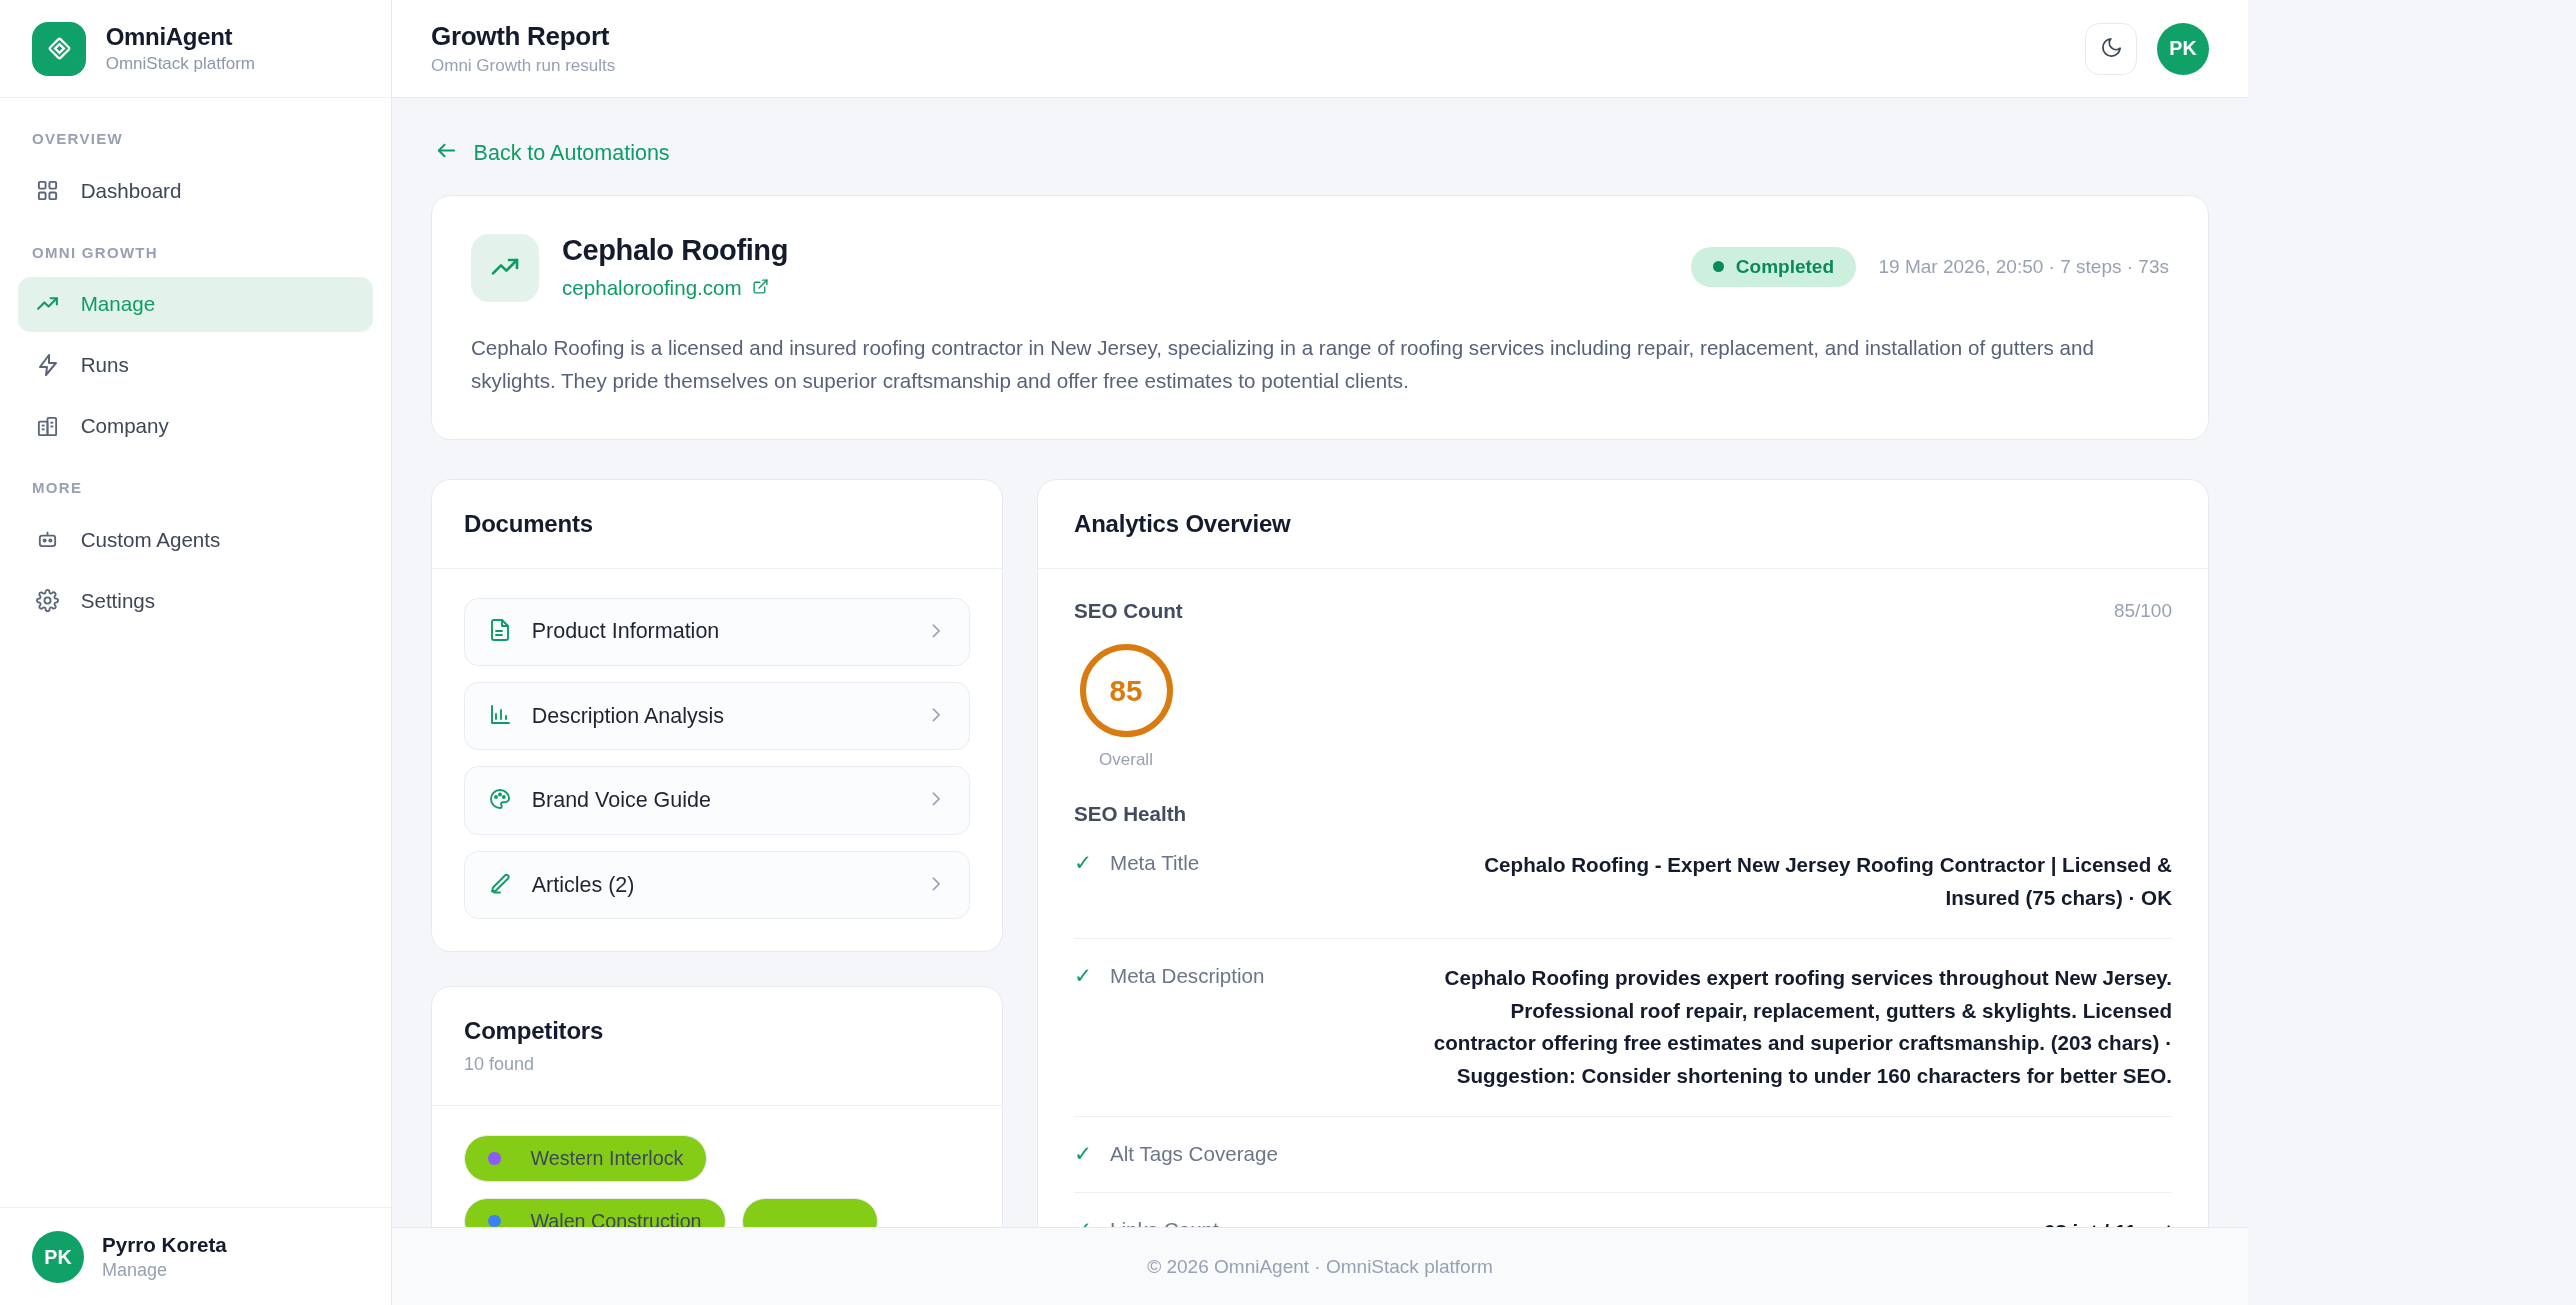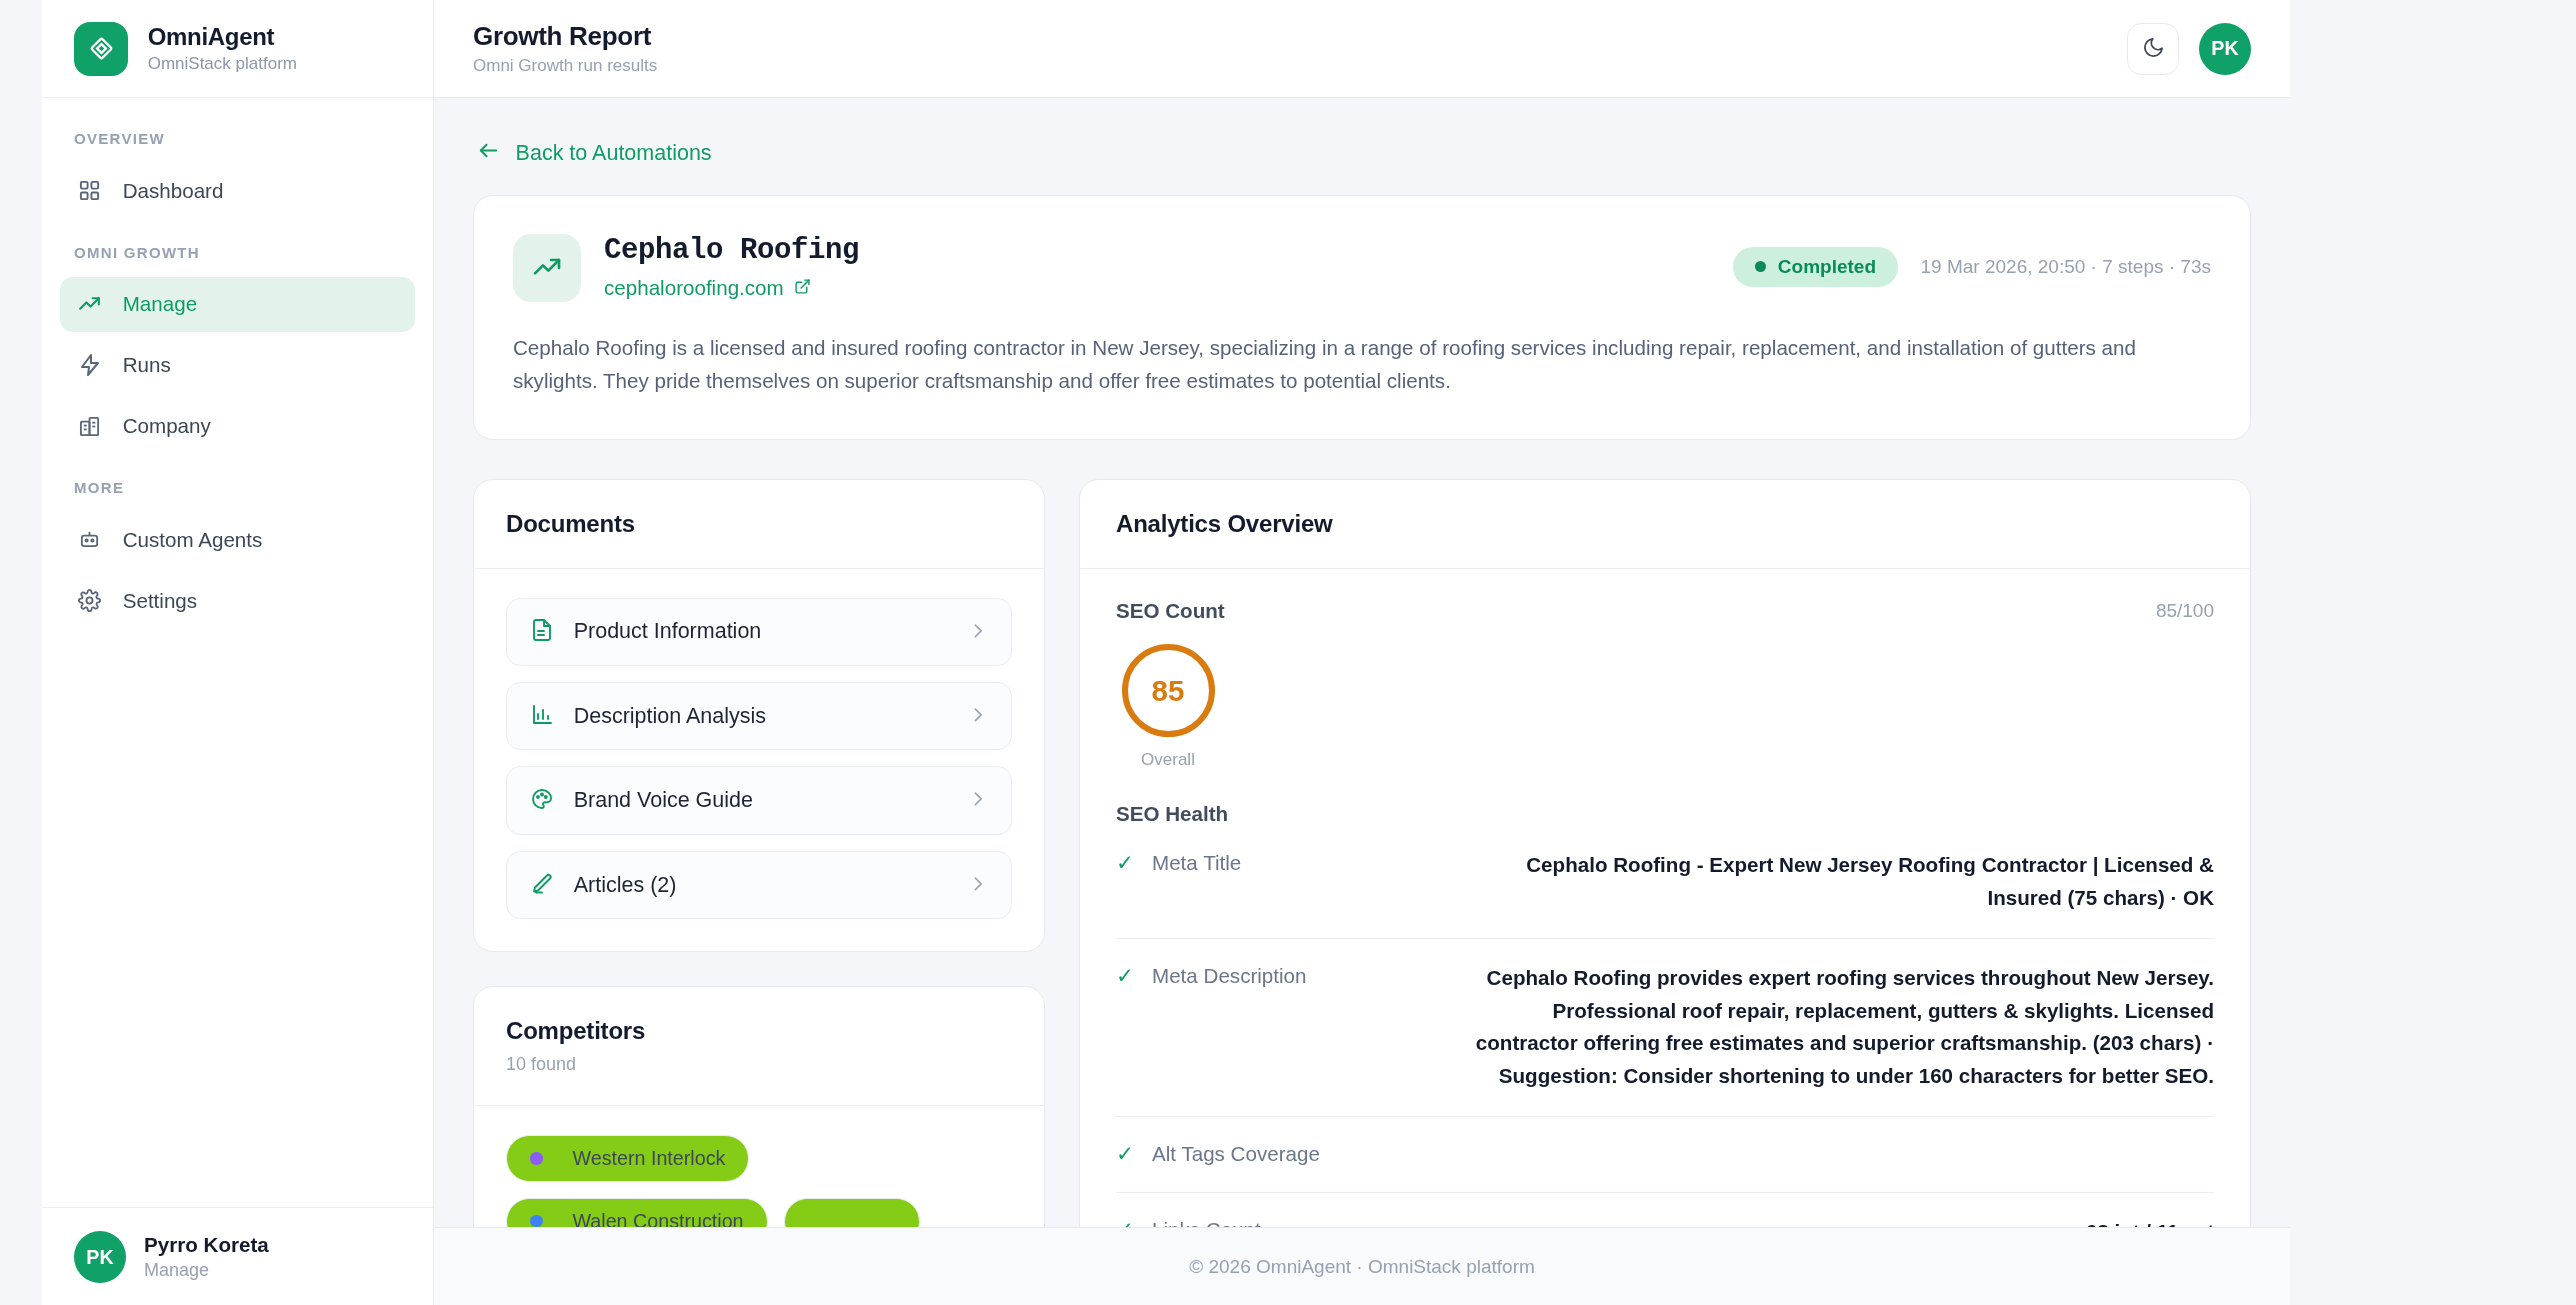--- a/index.html
+++ b/index.html
@@ -3,21 +3,21 @@
 <meta charset="utf-8">
 <style>
   * { margin:0; padding:0; box-sizing:border-box; }
   html,body { width:2576px; height:1306px; overflow:hidden; }
   body {
     font-family:"Liberation Sans", sans-serif;
     background:#f4f6f9;
     color:#1e2433;
     -webkit-font-smoothing:antialiased;
   }
-  .app { display:flex; width:2248px; height:1306px;margin-left:42px; }
+  .app { display:flex; width:2248px; height:1306px; }
 
   
   .sidebar {
     width:392px; height:1306px; background:#ffffff;
     border-right:0.9px solid #e6eaf0;
     display:flex; flex-direction:column; flex:0 0 392px;
     position:relative;
   }
   .brand {
     height:98px; display:flex; align-items:center; gap:19.7px;
@@ -86,21 +86,21 @@
   }
 
   .card { background:#fff; border:0.9px solid #e6eaf0; border-radius:19.7px; }
 
   .report-head { padding:38px 39px 41px 39px; }
   .rh-top { display:flex; align-items:flex-start; }
   .rh-icon {
     width:68px; height:68px; border-radius:18px; background:#e3f3eb;
     display:flex; align-items:center; justify-content:center; flex:0 0 68px; margin-right:23px;
   }
-  .rh-name { font-size:29px; font-weight:bold; color:#141b2d; letter-spacing:-0.4px;font-family:Liberation Mono, monospace; }
+  .rh-name { font-size:29px; font-weight:bold; color:#141b2d; letter-spacing:-0.4px; }
   .rh-url { display:flex; align-items:center; gap:10.7px; margin-top:9px; color:#0f9c64; font-size:20.6px; cursor:pointer; }
   .rh-meta { margin-left:auto; display:flex; align-items:center; gap:23px; padding-top:12.5px; }
   .badge {
     display:flex; align-items:center; gap:11.6px;
     background:#cdf0de; color:#0a8a58; font-size:19px; font-weight:bold;
     padding:9px 21.5px; border-radius:894px;
   }
   .badge .dot { width:11.6px; height:11.6px; border-radius:50%; background:#0a8a58; }
   .rh-time { font-size:19px; color:#97a1b3; }
   .rh-desc { margin-top:29px; font-size:20.6px; line-height:1.62; color:#57627a; max-width:1977px; }

